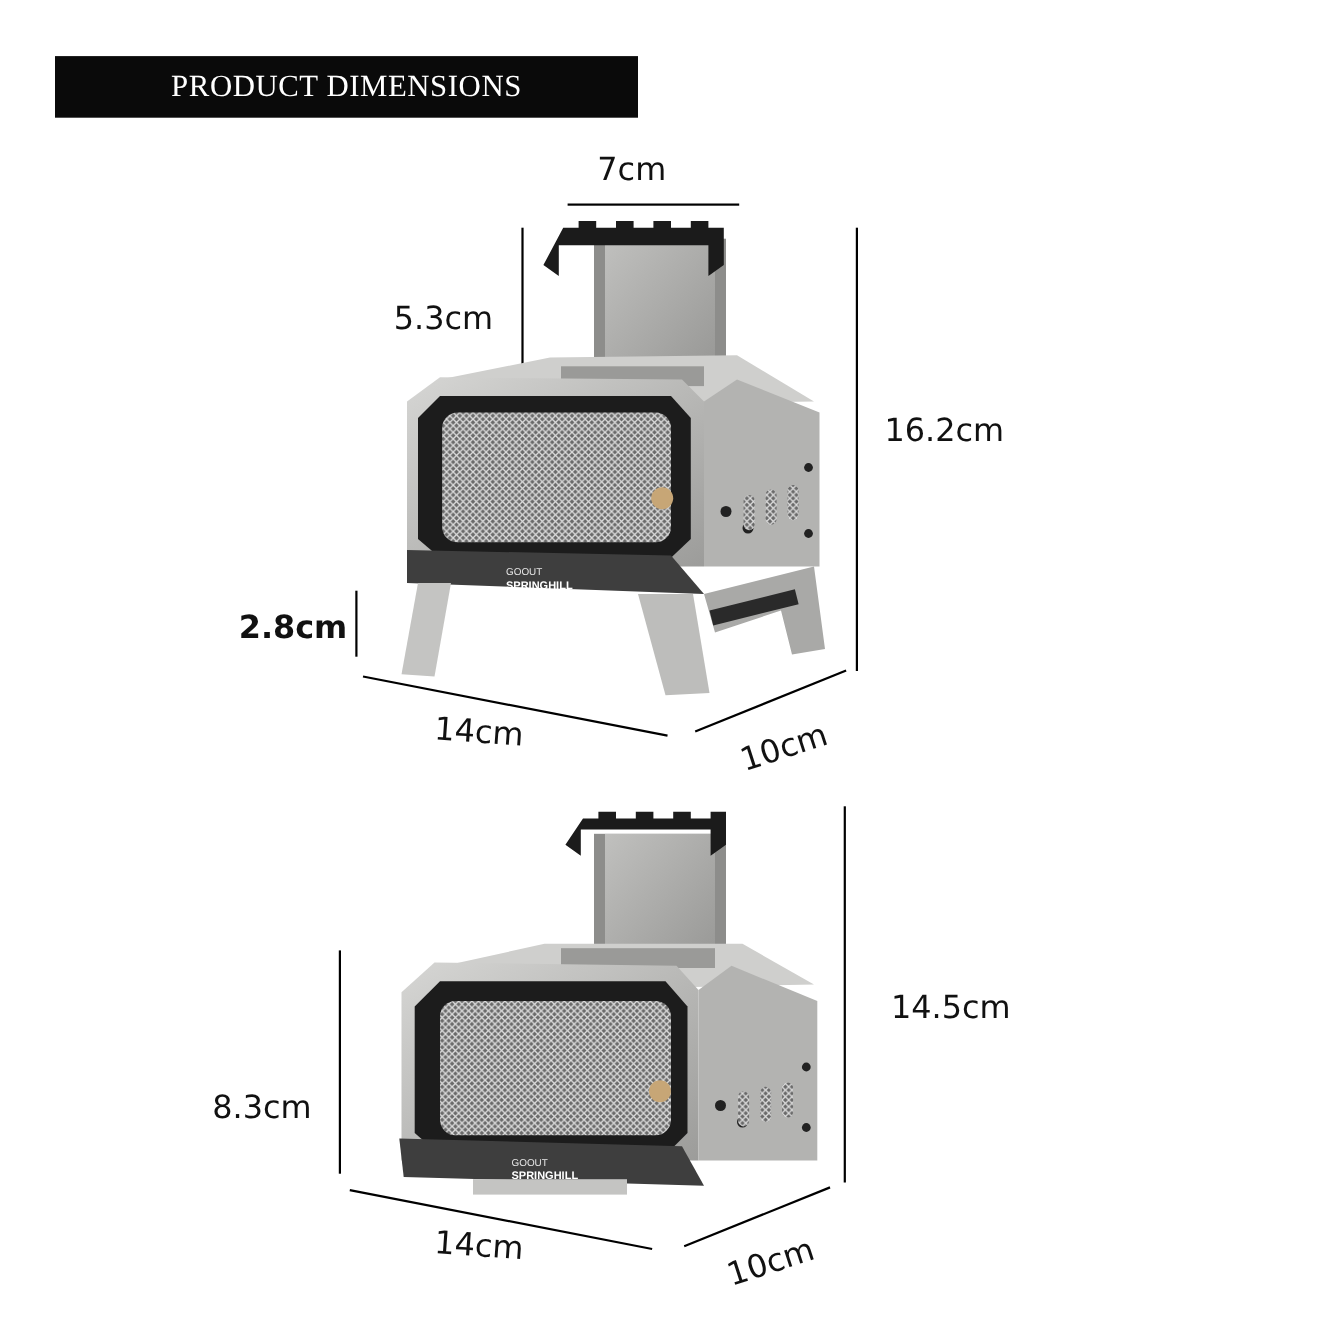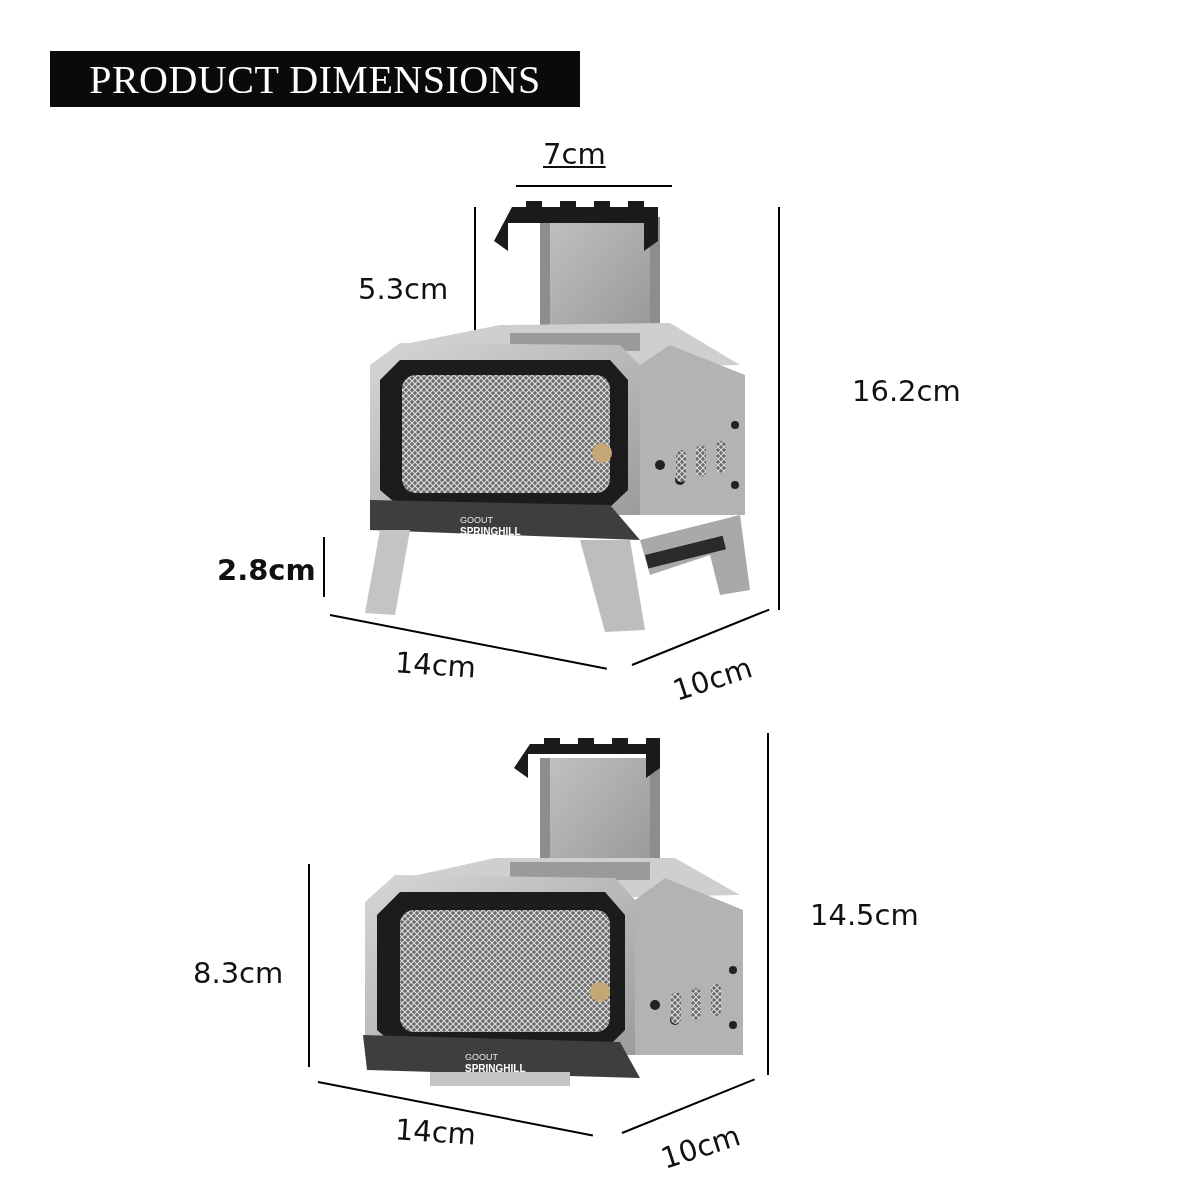--- a/index.html
+++ b/index.html
@@ -1,40 +1,40 @@
 <!DOCTYPE html>
 <html><head>
 <meta charset="utf-8">
 <style>
   html, body { margin:0; padding:0; background:#ffffff; }
   body { width:1200px; height:1200px; position:relative; overflow:hidden; font-family:"Liberation Sans", sans-serif; }
   .title-bar { position:absolute; left:50px; top:51px; width:530px; height:56px; background:#0a0a0a; display:flex; align-items:center; justify-content:center; }
-  .title-text { color:#ffffff; font-family:"Liberation Serif", "DejaVu Serif", serif; font-size:40px; letter-spacing:0.5px; }
+  .title-text { color:#ffffff; font-family:"Liberation Serif", "DejaVu Serif", serif; font-size:28px; letter-spacing:0.5px; }
   .dim-label { position:absolute; color:#111111; font-family:"DejaVu Sans", sans-serif; font-size:29px; white-space:nowrap; }
   .vline { position:absolute; width:2px; background:#000; }
   .hline { position:absolute; height:2px; background:#000; }
   .diag { position:absolute; height:2px; background:#000; transform-origin:0 50%; }
   svg.stove { position:absolute; }
 </style>
 </head>
 <body>
 
 <div class="title-bar">
   <span class="title-text">PRODUCT DIMENSIONS</span>
 </div>
 
 <div>
-  <span class="dim-label" style="left:543px;top:137px;text-decoration:underline;">7cm</span>
+  <span class="dim-label" style="left:543px;top:137px;">7cm</span>
   <div class="hline" style="left:516px;top:185px;width:156px;"></div>
 
   <span class="dim-label" style="left:358px;top:272px;">5.3cm</span>
   <div class="vline" style="left:474px;top:207px;height:134px;"></div>
 
   <div class="vline" style="left:778px;top:207px;height:403px;"></div>
-  <span class="dim-label" style="left:804px;top:374px;margin-left:48px;">16.2cm</span>
+  <span class="dim-label" style="left:804px;top:374px;">16.2cm</span>
 
   <span class="dim-label" style="left:217px;top:553px;font-weight:bold;">2.8cm</span>
   <div class="vline" style="left:323px;top:537px;height:60px;"></div>
 
   <div class="diag" style="left:330px;top:614px;width:282px;transform:rotate(11deg);"></div>
   <span class="dim-label" style="left:395px;top:648px;transform:rotate(4deg);">14cm</span>
 
   <div class="diag" style="left:632px;top:664px;width:148px;transform:rotate(-22deg);"></div>
   <span class="dim-label" style="left:672px;top:662px;transform:rotate(-18deg);">10cm</span>
 
@@ -83,21 +83,21 @@
     <path d="M240 345 L290 345 L305 435 L265 437Z" fill="#bdbdbb"></path>
     <path d="M300 345 L400 320 L410 395 L380 400 L370 360 L310 380Z" fill="#a9a9a7"></path>
     <rect x="305" y="360" width="80" height="14" fill="#2a2a2a" transform="rotate(-14 305 360)"></rect>
   </svg>
 </div>
 
 <div>
   <div class="vline" style="left:767px;top:733px;height:342px;"></div>
   <span class="dim-label" style="left:810px;top:898px;">14.5cm</span>
 
-  <span class="dim-label" style="left:193px;top:956px;">8.3cm</span>
+  <span class="dim-label" style="left:193px;top:989px;">8.3cm</span>
   <div class="vline" style="left:308px;top:864px;height:203px;"></div>
 
   <div class="diag" style="left:318px;top:1081px;width:280px;transform:rotate(11deg);"></div>
   <span class="dim-label" style="left:395px;top:1115px;transform:rotate(4deg);">14cm</span>
 
   <div class="diag" style="left:622px;top:1132px;width:143px;transform:rotate(-22deg);"></div>
   <span class="dim-label" style="left:660px;top:1130px;transform:rotate(-18deg);">10cm</span>
 
   <svg class="stove" style="left:345px;top:730px;" width="410" height="360" viewBox="0 0 410 360">
     <defs>

